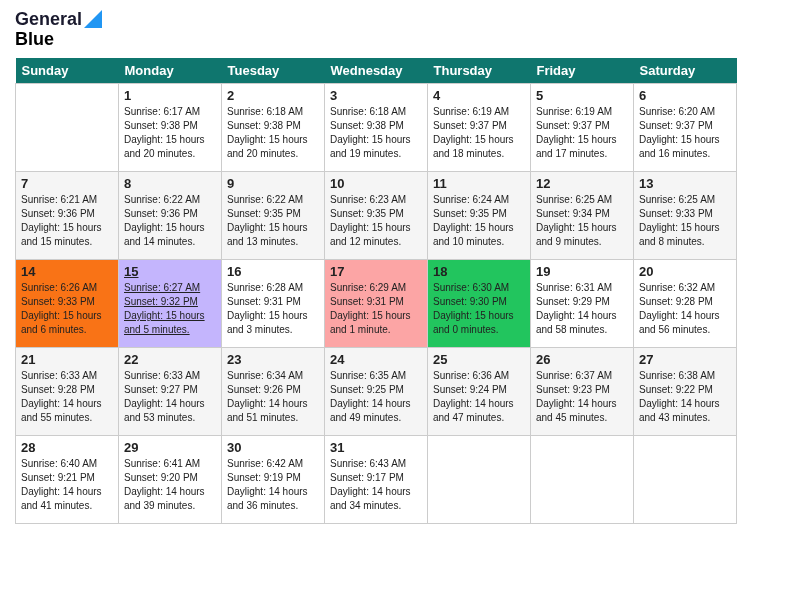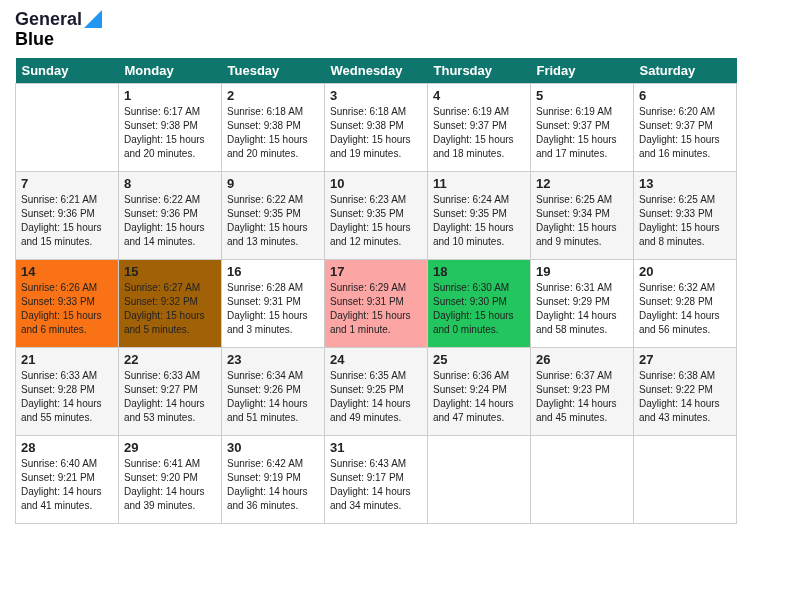--- a/index.html
+++ b/index.html
@@ -224,21 +224,21 @@
           </td>
         </tr>
         <tr>
           <td style="background-color: #f97316;">
             <span class="day-num">14</span>
             <div class="cell-content" style="white-space: pre-line;">Sunrise: 6:26 AM
 Sunset: 9:33 PM
 Daylight: 15 hours
 and 6 minutes.</div>
           </td>
-          <td style="background-color: #a16207;">
+          <td style="background-color: #c4b5fd; text-decoration: underline;">
             <span class="day-num">15</span>
             <div class="cell-content" style="white-space: pre-line;">Sunrise: 6:27 AM
 Sunset: 9:32 PM
 Daylight: 15 hours
 and 5 minutes.</div>
           </td>
           <td style="background-color: rgb(255, 255, 255);">
             <span class="day-num">16</span>
             <div class="cell-content" style="white-space: pre-line;">Sunrise: 6:28 AM
 Sunset: 9:31 PM

